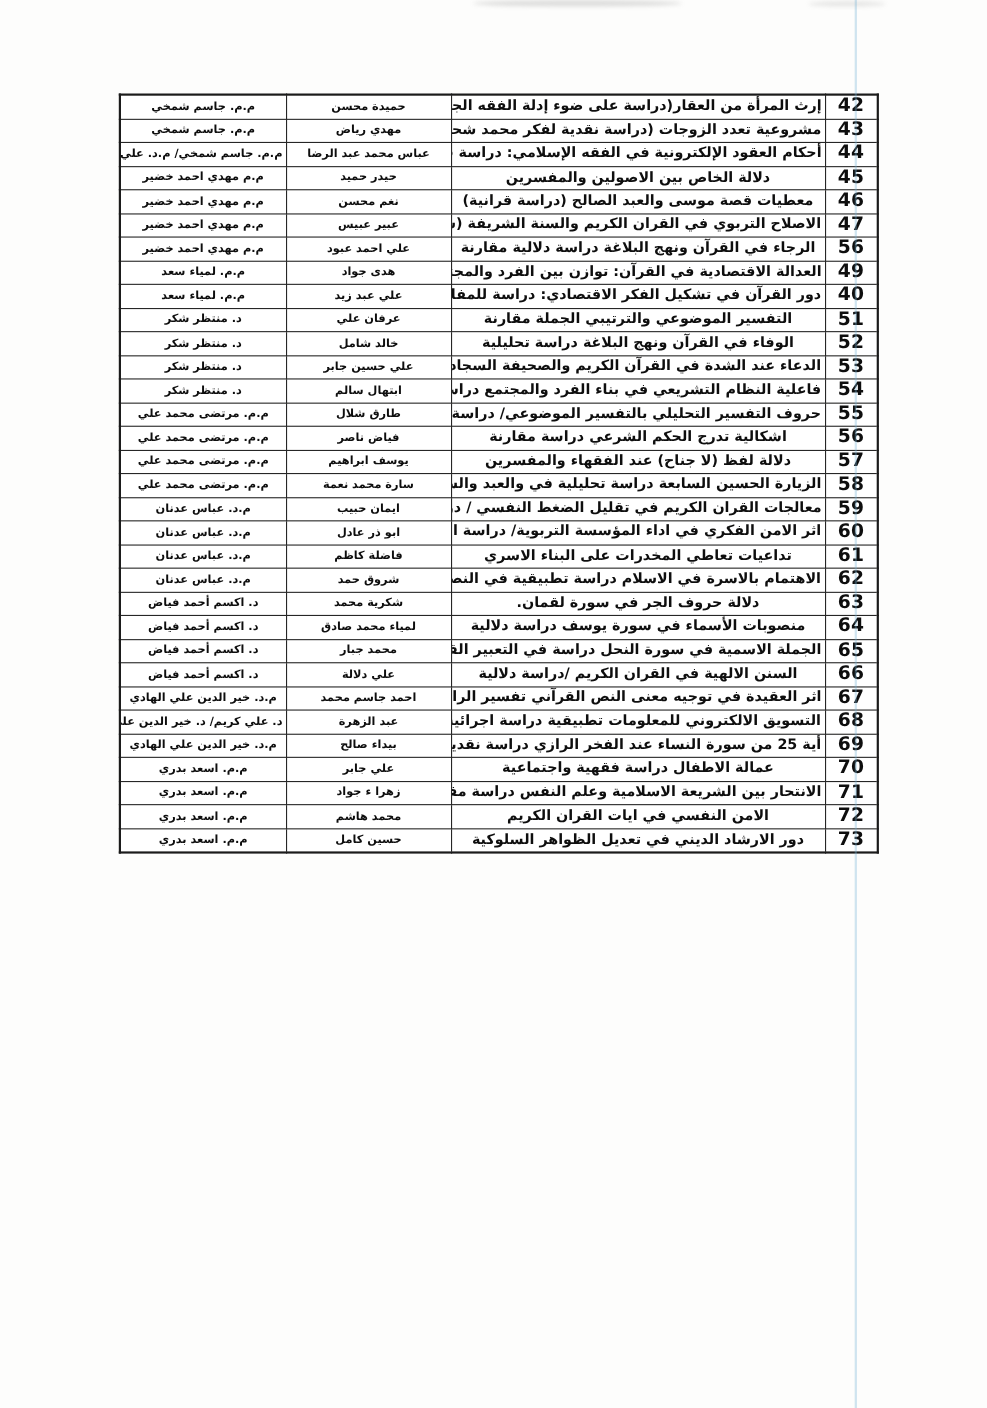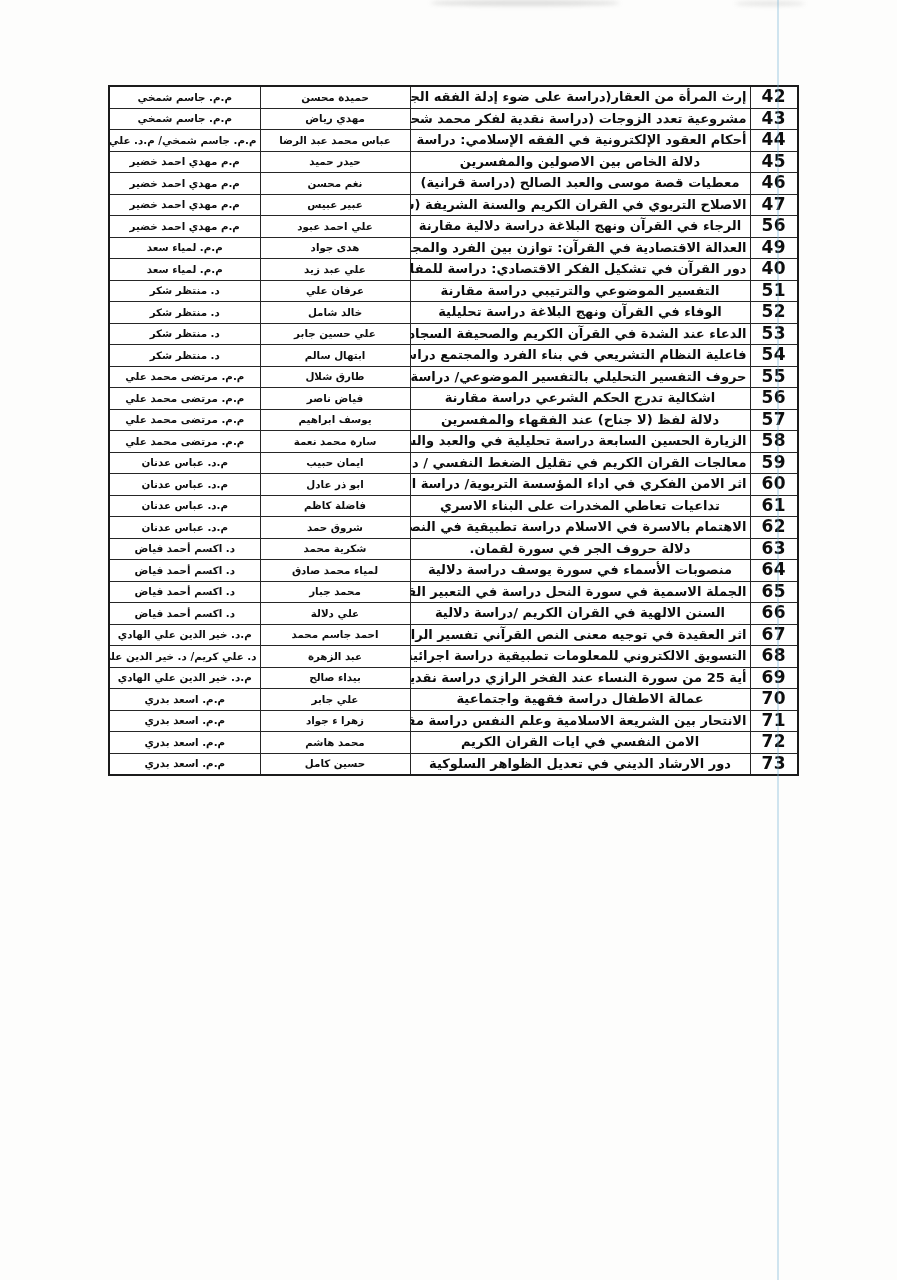--- a/index.html
+++ b/index.html
@@ -141,21 +141,21 @@
     <td class="col-supervisor hl">م.م. لمياء سعد</td>
   </tr>
         <tr>
     <td class="col-num">40</td>
     <td class="col-title">دور القرآن في تشكيل الفكر الاقتصادي: دراسة للمفاهيم القرآنية حول المال والتجارة</td>
     <td class="col-student">علي عبد زيد</td>
     <td class="col-supervisor">م.م. لمياء سعد</td>
   </tr>
         <tr>
     <td class="col-num hl">51</td>
-    <td class="col-title hl">التفسير الموضوعي والترتيبي دراسة مقارنة</td>
+    <td class="col-title hl">التفسير الموضوعي والترتيبي الجملة مقارنة</td>
     <td class="col-student hl">عرفان علي</td>
     <td class="col-supervisor hl">د. منتظر شكر</td>
   </tr>
         <tr>
     <td class="col-num">52</td>
     <td class="col-title">الوفاء في القرآن ونهج البلاغة دراسة تحليلية</td>
     <td class="col-student">خالد شامل</td>
     <td class="col-supervisor">د. منتظر شكر</td>
   </tr>
         <tr>

